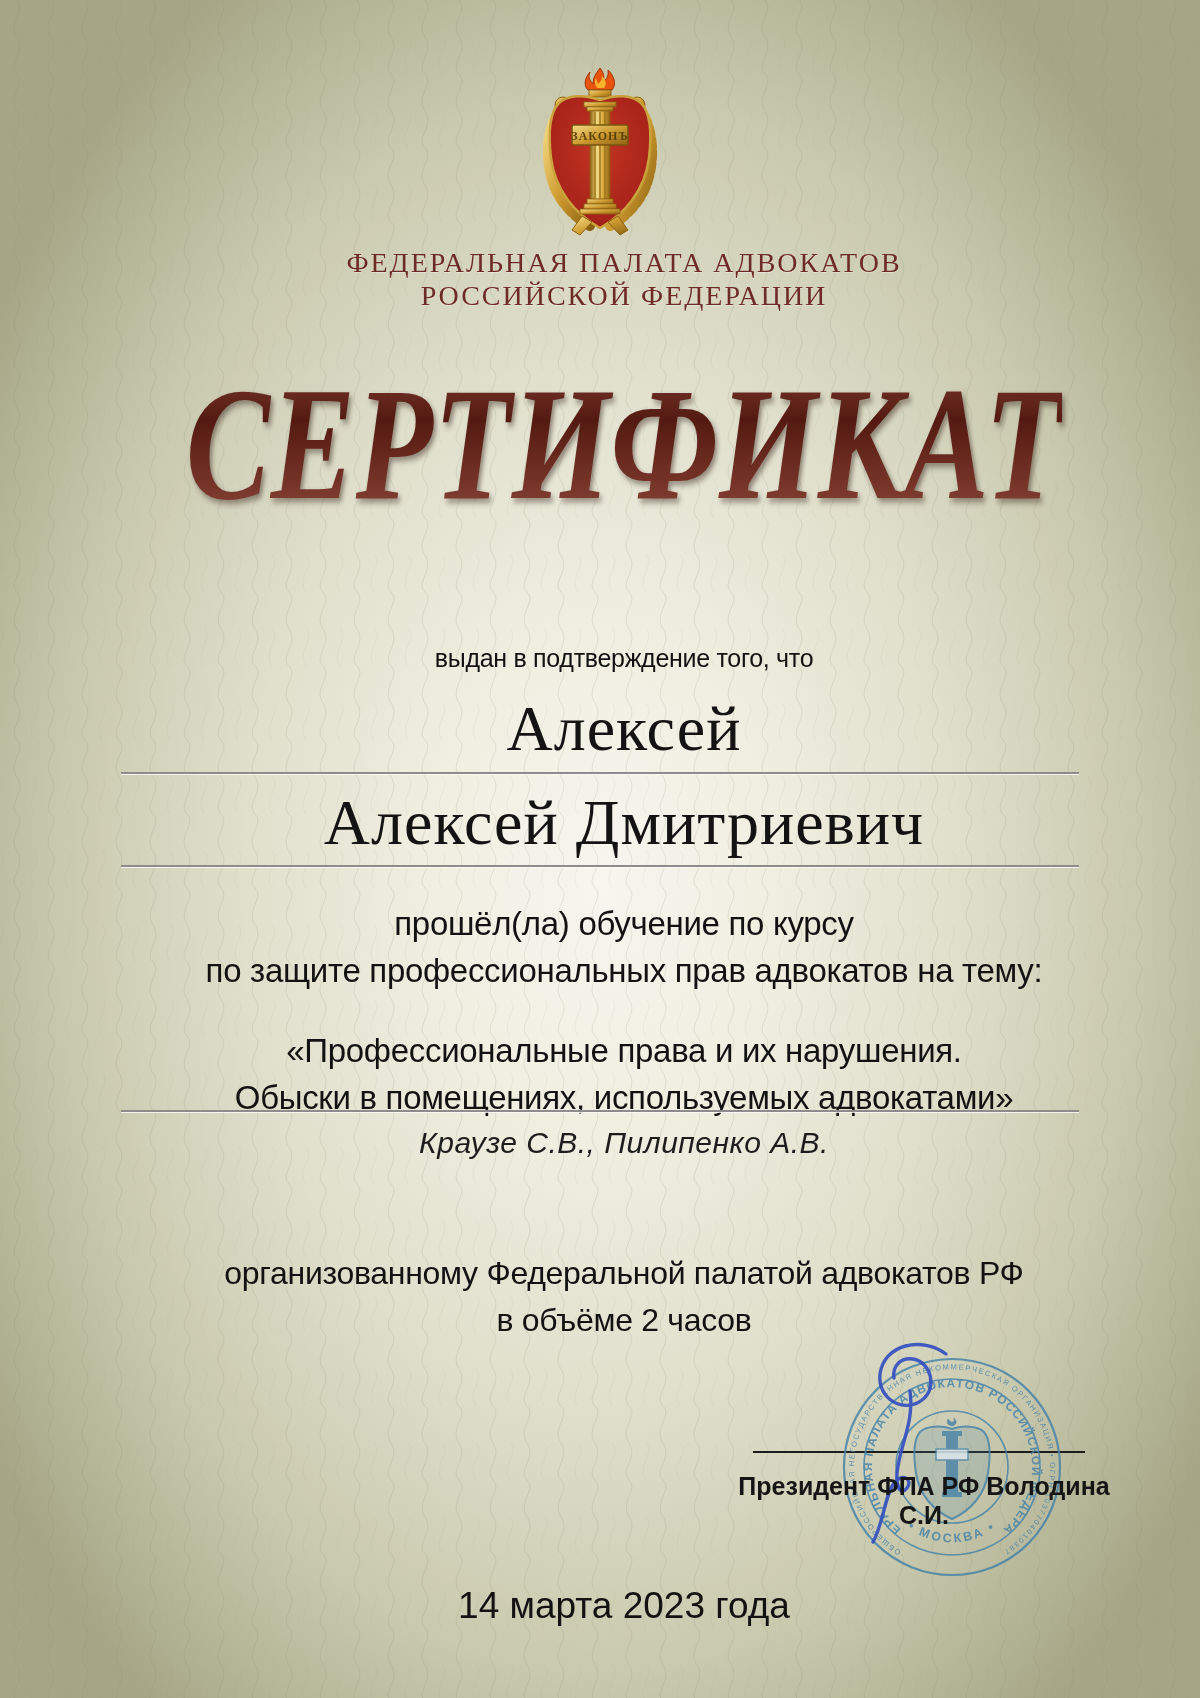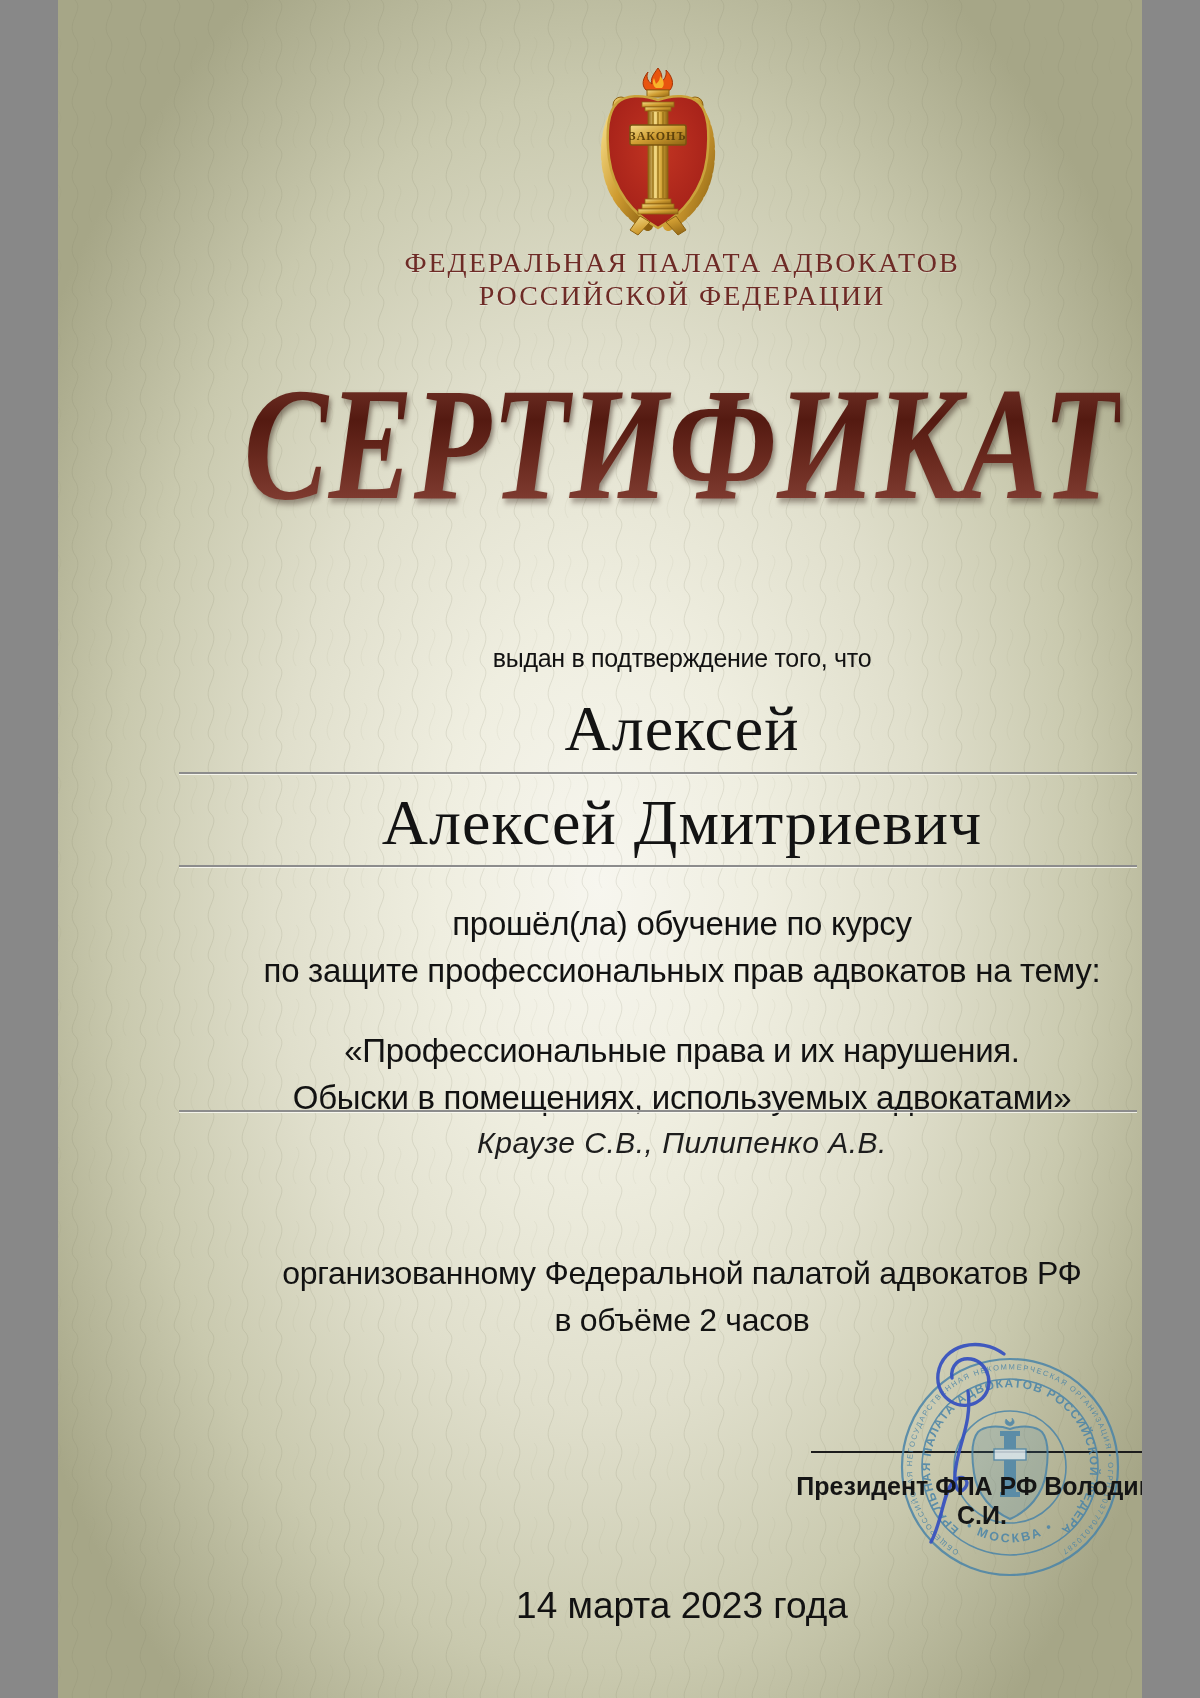--- a/index.html
+++ b/index.html
@@ -1,18 +1,18 @@
 <!DOCTYPE html>
 <html lang="ru"><head>
 <meta charset="utf-8">
 <title>Сертификат</title>
 <style>
   html,body{margin:0;padding:0;background:#888;}
   .page{
-    position:relative;width:1084px;height:1698px;margin:0 auto;overflow:hidden;
+    position:relative;width:1200px;height:1698px;margin:0 auto;overflow:hidden;
     background:radial-gradient(ellipse 60% 62% at 50% 52%,
       #f7f6ef 0%, #efeee0 25%, #e0dfcc 50%, #c9c9ae 75%, #a6a687 100%);
     font-family:"Liberation Sans", sans-serif;
   }
   .bgpattern{position:absolute;left:0;top:0;width:1200px;height:1698px;pointer-events:none;}
   .abs{position:absolute;left:0;width:1200px;text-align:center;padding-left:24px;}
   .org{
     top:246px;color:#6e2b26;font-family:"Liberation Serif", serif;
     font-size:28px;line-height:33px;letter-spacing:2px;font-weight:normal;
     text-shadow:0 1px 0 rgba(255,255,255,0.35);

